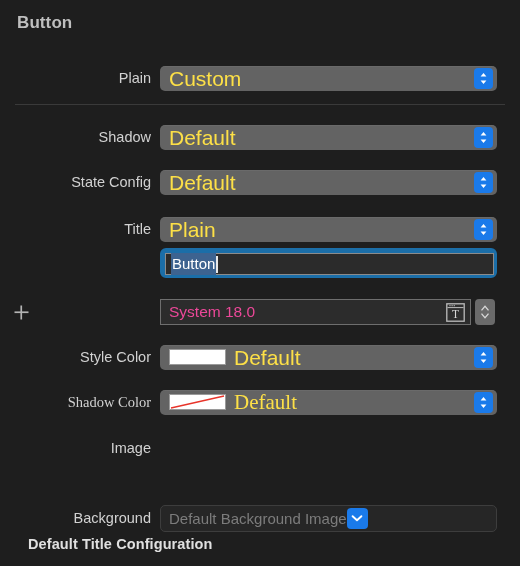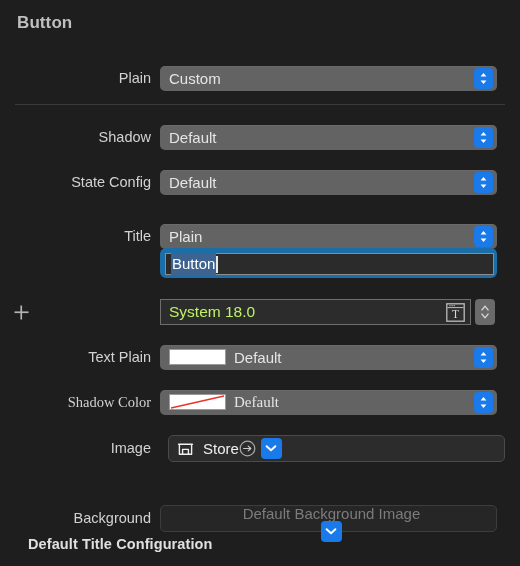--- a/index.html
+++ b/index.html
@@ -70,22 +70,22 @@
     width: 337px;
     background: #636363;
     border-radius: 5px;
     display: flex;
     align-items: center;
     padding: 0 2px 0 9px;
     box-shadow: 0 0.5px 0 rgba(255,255,255,0.10) inset;
   }
 
   .popup .value {
-    font-size: 15px;
-    color: #e5e5e5;
+    font-size: 21px;
+    color: #fde047;
     white-space: nowrap;
     overflow: hidden;
     line-height: 1;
   }
 
   .popup .spacer { flex: 1; }
 
   .stepper-blue {
     width: 19px;
     height: 21px;
@@ -155,21 +155,21 @@
     width: 311px;
     height: 26px;
     background: #2c2c2c;
     border: 1px solid #6e6e6e;
     display: flex;
     align-items: center;
     padding-left: 8px;
   }
   .fontfield .value {
     font-size: 15.5px;
-    color: #bef264;
+    color: #ec4899;
     line-height: 1;
   }
   .font-icon {
     position: absolute;
     right: 5px;
     top: 3px;
     width: 19px;
     height: 19px;
   }
   .stepper-gray {
@@ -218,21 +218,20 @@
   .bgfield {
     position: relative;
     width: 337px;
     height: 27px;
     background: #262626;
     border: 1px solid #3d3d3d;
     border-radius: 5px;
     display: flex;
     align-items: center;
     padding: 0 2px 0 8px;
-    flex-direction: column;
   }
   .bgfield .placeholder {
     font-size: 15px;
     color: #7c7c7c;
     line-height: 1;
   }
 
   
   .plus-btn {
     position: absolute;
@@ -297,21 +296,21 @@
       <span class="spacer"></span>
       <span class="stepper-blue">
         <svg width="11" height="15" viewBox="0 0 11 15">
           <path d="M5.5 2 L8.4 5.6 L2.6 5.6 Z" fill="#fff"></path>
           <path d="M5.5 13 L8.4 9.4 L2.6 9.4 Z" fill="#fff"></path>
         </svg>
       </span>
     </div>
   </div>
 
-  <div class="row" style="top:222px;">
+  <div class="row" style="top:215px;">
     <div class="label">Title</div>
     <div class="popup">
       <span class="value">Plain</span>
       <span class="spacer"></span>
       <span class="stepper-blue">
         <svg width="11" height="15" viewBox="0 0 11 15">
           <path d="M5.5 2 L8.4 5.6 L2.6 5.6 Z" fill="#fff"></path>
           <path d="M5.5 13 L8.4 9.4 L2.6 9.4 Z" fill="#fff"></path>
         </svg>
       </span>
@@ -351,21 +350,21 @@
     </div>
     <div class="stepper-gray">
       <svg width="12" height="20" viewBox="0 0 12 20">
         <path d="M6 3.2 L10 8 L9 8.8 L6 5.2 L3 8.8 L2 8 Z" fill="#d8d8d8"></path>
         <path d="M6 16.8 L10 12 L9 11.2 L6 14.8 L3 11.2 L2 12 Z" fill="#d8d8d8"></path>
       </svg>
     </div>
   </div>
 
   <div class="row" style="top:343px;">
-    <div class="label">Text Plain</div>
+    <div class="label">Style Color</div>
     <div class="popup">
       <span class="swatch"></span>
       <span class="value">Default</span>
       <span class="spacer"></span>
       <span class="stepper-blue">
         <svg width="11" height="15" viewBox="0 0 11 15">
           <path d="M5.5 2 L8.4 5.6 L2.6 5.6 Z" fill="#fff"></path>
           <path d="M5.5 13 L8.4 9.4 L2.6 9.4 Z" fill="#fff"></path>
         </svg>
       </span>
@@ -386,43 +385,20 @@
         <svg width="11" height="15" viewBox="0 0 11 15">
           <path d="M5.5 2 L8.4 5.6 L2.6 5.6 Z" fill="#fff"></path>
           <path d="M5.5 13 L8.4 9.4 L2.6 9.4 Z" fill="#fff"></path>
         </svg>
       </span>
     </div>
   </div>
 
   <div class="row" style="top:434px;gap:8px;">
     <div class="label">Image</div>
-    <div class="imagefield">
-      <span class="store-icon">
-        <svg width="17" height="17" viewBox="0 0 17 17">
-          <path d="M1.6 4.2 L15.4 4.2" stroke="#f0f0f0" stroke-width="1.5" stroke-linecap="round"></path>
-          <path d="M2.4 4.6 L2.4 7.0 M14.6 4.6 L14.6 7.0" stroke="#f0f0f0" stroke-width="1.4"></path>
-          <path d="M2.4 7.0 L2.4 14.2 L14.6 14.2 L14.6 7.0" fill="none" stroke="#f0f0f0" stroke-width="1.4" stroke-linejoin="round"></path>
-          <path d="M5.6 14.2 L5.6 9.4 L11.4 9.4 L11.4 14.2" fill="none" stroke="#f0f0f0" stroke-width="1.4" stroke-linejoin="round"></path>
-        </svg>
-      </span>
-      <span class="value">Store</span>
-      <span class="spacer"></span>
-      <span class="arrow-circle">
-        <svg width="17" height="17" viewBox="0 0 17 17">
-          <circle cx="8.5" cy="8.5" r="7.3" fill="none" stroke="#a8a8a8" stroke-width="1.2"></circle>
-          <path d="M4.6 8.5 L11.6 8.5 M9.2 6.1 L11.8 8.5 L9.2 10.9" fill="none" stroke="#c9c9c9" stroke-width="1.2" stroke-linecap="round" stroke-linejoin="round"></path>
-        </svg>
-      </span>
-      <span class="chev-blue">
-        <svg width="12" height="8" viewBox="0 0 12 8">
-          <path d="M1.6 2.2 L6 6.2 L10.4 2.2" fill="none" stroke="#fff" stroke-width="1.9" stroke-linecap="round" stroke-linejoin="round"></path>
-        </svg>
-      </span>
-    </div>
   </div>
 
   <div class="row" style="top:504px;">
     <div class="label">Background</div>
     <div class="bgfield">
       <span class="placeholder">Default Background Image</span>
       <span class="spacer"></span>
       <span class="chev-blue">
         <svg width="12" height="8" viewBox="0 0 12 8">
           <path d="M1.6 2.2 L6 6.2 L10.4 2.2" fill="none" stroke="#fff" stroke-width="1.9" stroke-linecap="round" stroke-linejoin="round"></path>

